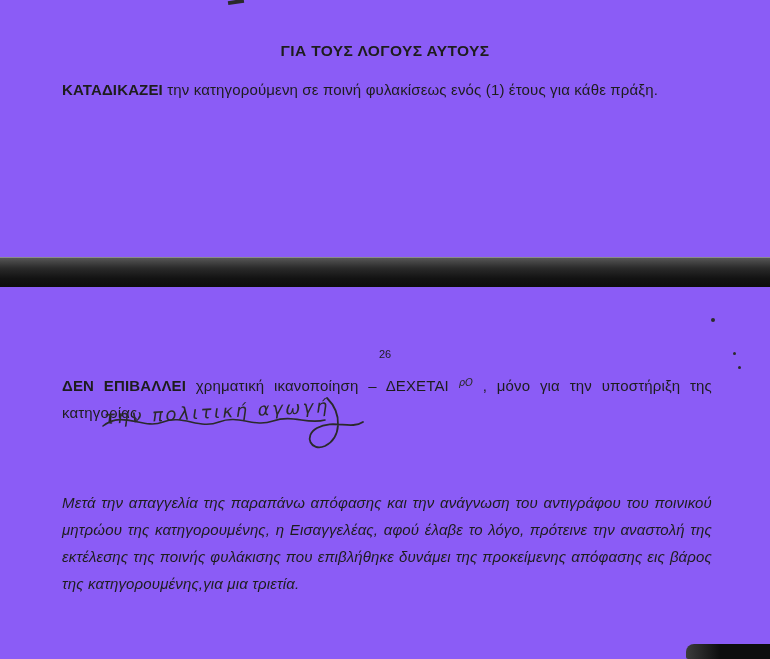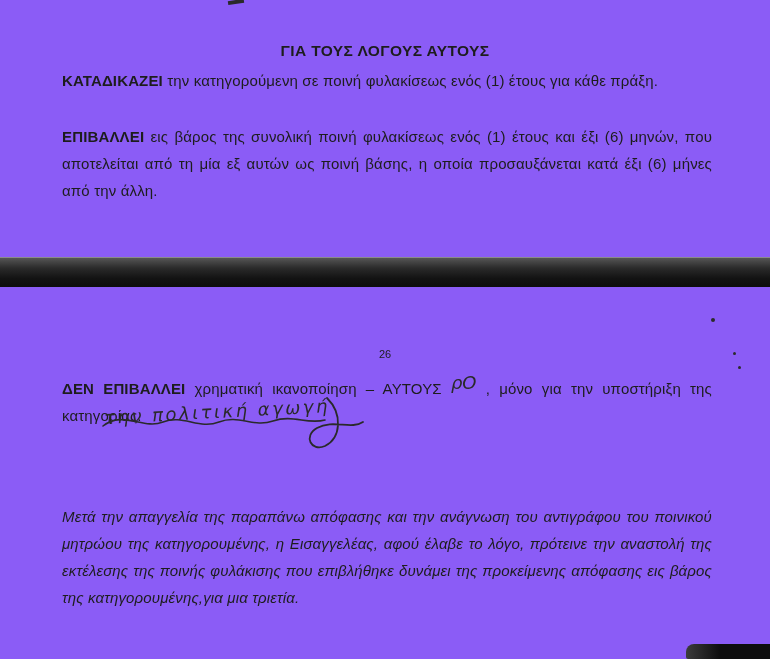--- a/index.html
+++ b/index.html
@@ -27,32 +27,32 @@
     left: 62px;
     width: 650px;
     margin: 0;
     font-size: 15px;
     line-height: 27px;
     letter-spacing: 0.15px;
   }
   .justify { text-align: justify; }
   .lead { font-weight: bold; }
   .italic { font-style: italic; }
-  .p1a { top: 67px; }
+  .p1a { top: 76px; }
   .p1b { top: 123px; }
   .page-number {
     position: absolute;
     left: 0; top: 348px;
     width: 770px;
     text-align: center;
     font-size: 11px;
   }
   .p2a { top: 369px; }
   .p2b { top: 443px; }
-  .p2c { top: 489px; margin-top: 14px; }
+  .p2c { top: 489px; }
   .p2d { top: 594px; }
   .scan-band {
     position: absolute;
     left: 0; top: 257px;
     width: 770px; height: 29px;
     background: linear-gradient(180deg, #555555 0%, #2a2a2a 35%, #131313 70%, #0d0d0d 100%);
     border-top: 1px solid #8a8a8a;
   }
   .top-tick {
     position: absolute;
@@ -75,21 +75,21 @@
     width: 84px; height: 15px;
     background: linear-gradient(90deg, #3c3c3c, #0e0e0e 40%);
     border-radius: 8px 0 0 2px;
   }
   .handwriting {
     font-family: "DejaVu Sans", sans-serif;
     font-style: italic;
     color: #2a2a2a;
   }
   .inline-mark {
-    font-size: 18px;
+    font-size: 10px;
     vertical-align: 5px;
     letter-spacing: 0;
   }
   .hand-note {
     position: absolute;
     left: 104px; top: 401px;
     font-size: 18px;
     letter-spacing: 2.5px;
     transform: rotate(-3deg);
     white-space: nowrap;
@@ -104,31 +104,30 @@
 <body>
 
 <div class="doc">
 
   <div class="top-tick"></div>
 
   <h1 class="title">ΓΙΑ ΤΟΥΣ ΛΟΓΟΥΣ ΑΥΤΟΥΣ</h1>
 
   <p class="para p1a"><span class="lead">ΚΑΤΑΔΙΚΑΖΕΙ</span><span> την κατηγορούμενη σε ποινή φυλακίσεως ενός (1) έτους για κάθε πράξη.</span></p>
 
-  <p class="para p1b justify"><span class="lead">ΕΠΙΒΑΛΛΕΙ</span><span> εις βάρος της συνολική ποινή φυλακίσεως ενός (1) έτους και έξι (6) μηνών, που αποτελείται από τη μία εξ αυτών ως ποινή βάσης, η οποία προσαυξάνεται κατά έξι (6) μήνες από την άλλη.</span></p>
 
   <div class="scan-band"></div>
 
   <div class="dot dot1"></div>
   <div class="dot dot2"></div>
   <div class="dot dot3"></div>
 
   <div class="page-number">26</div>
 
-  <p class="para p2a justify"><span class="lead">ΔΕΝ ΕΠΙΒΑΛΛΕΙ</span><span> χρηματική ικανοποίηση – ΑΥΤΟΥΣ </span><span class="handwriting inline-mark">ρΟ</span><span> , μόνο για την υποστήριξη της κατηγορίας.</span></p>
+  <p class="para p2a justify"><span class="lead">ΔΕΝ ΕΠΙΒΑΛΛΕΙ</span><span> χρηματική ικανοποίηση – ΔΕΧΕΤΑΙ </span><span class="handwriting inline-mark">ρΟ</span><span> , μόνο για την υποστήριξη της κατηγορίας.</span></p>
 
   <span class="handwriting hand-note">την πολιτική αγωγή</span>
 
   <svg class="signature" width="300" height="62" viewBox="0 0 300 62">
     <path d="M8 34 C 28 18, 48 38, 68 30 C 88 22, 104 38, 124 30 C 144 22, 158 36, 178 29 C 198 22, 212 33, 230 28" fill="none" stroke="#2a2a2a" stroke-width="1.6" stroke-linecap="round"></path>
     <path d="M232 6 C 248 22, 246 46, 230 54 C 216 60, 208 44, 222 36 C 238 27, 256 38, 268 30" fill="none" stroke="#2a2a2a" stroke-width="1.8" stroke-linecap="round"></path>
   </svg>
 
 
   <p class="para p2c justify italic">Μετά την απαγγελία της παραπάνω απόφασης και την ανάγνωση του αντιγράφου του ποινικού μητρώου της κατηγορουμένης, η Εισαγγελέας, αφού έλαβε το λόγο, πρότεινε την αναστολή της εκτέλεσης της ποινής φυλάκισης που επιβλήθηκε δυνάμει της προκείμενης απόφασης εις βάρος της κατηγορουμένης,για μια τριετία.</p>

